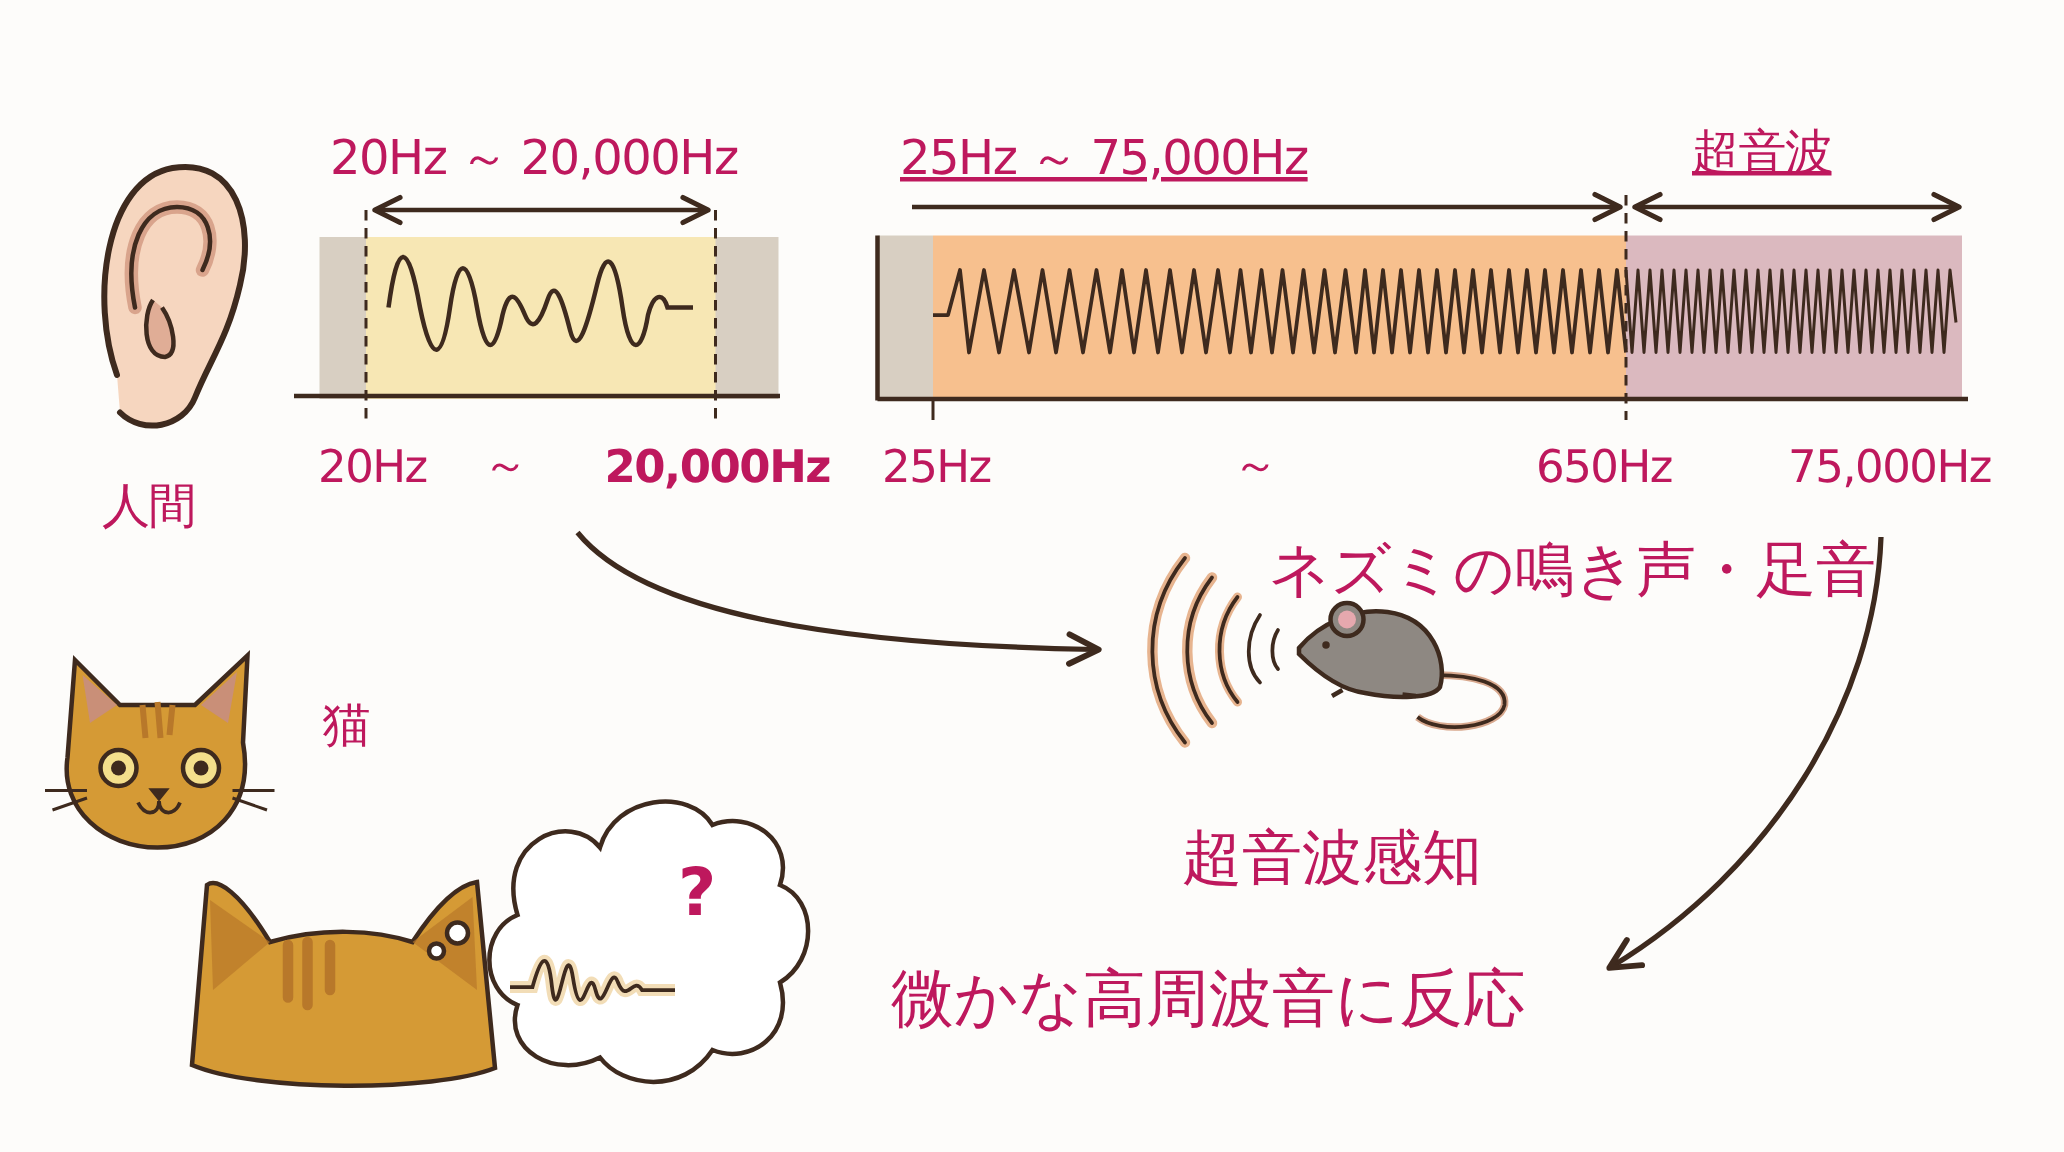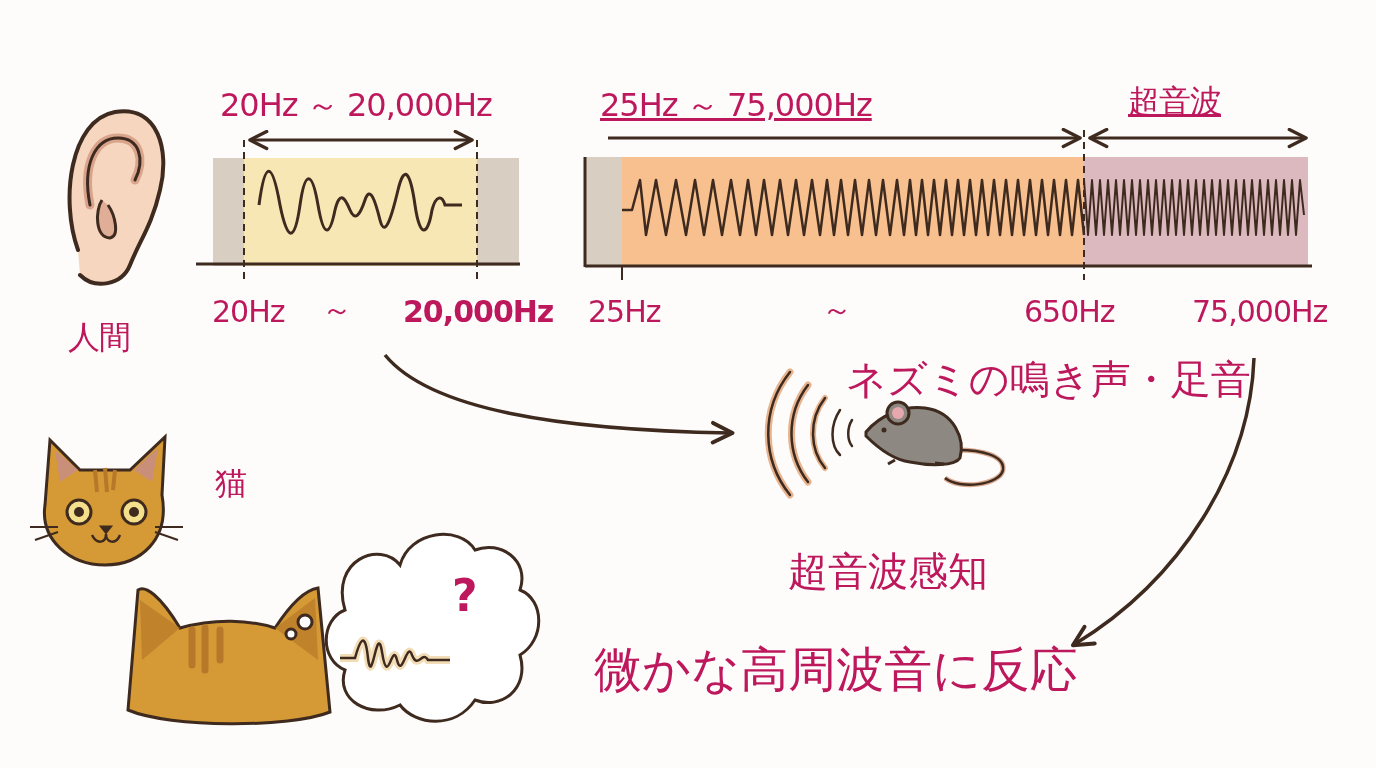--- a/index.html
+++ b/index.html
@@ -2,21 +2,21 @@
 <html><head>
 <meta charset="utf-8">
 <style>
   html,body{margin:0;padding:0;}
   body{width:1376px;height:768px;background:#fdfcfa;position:relative;overflow:hidden;
        font-family:"DejaVu Sans","Liberation Sans",sans-serif;color:#3e2a1e;}
   .lbl{position:absolute;white-space:nowrap;color:#be185d;}
   .f34{font-size:32px;letter-spacing:-1px;}
   .f30{font-size:30px;letter-spacing:-1px;}
   .f32{font-size:40px;}
-  .f38{font-size:48px;}
+  .f38{font-size:42px;}
   svg{position:absolute;left:0;top:0;}
 </style>
 </head>
 <body>
 
 <svg width="1376" height="768" viewBox="0 0 1376 768">
   <defs>
     <marker id="ah" viewBox="0 0 10 10" refX="8" refY="5" markerWidth="7" markerHeight="7" orient="auto-start-reverse">
       <path d="M1 1 L9 5 L1 9" fill="none" stroke="#3e2a1e" stroke-width="1.6" stroke-linecap="round" stroke-linejoin="round"></path>
     </marker>

